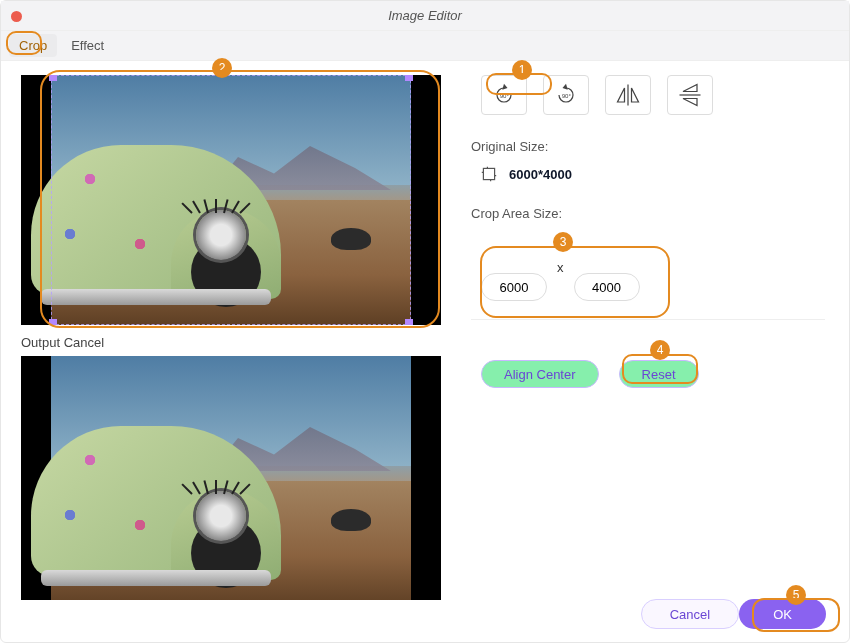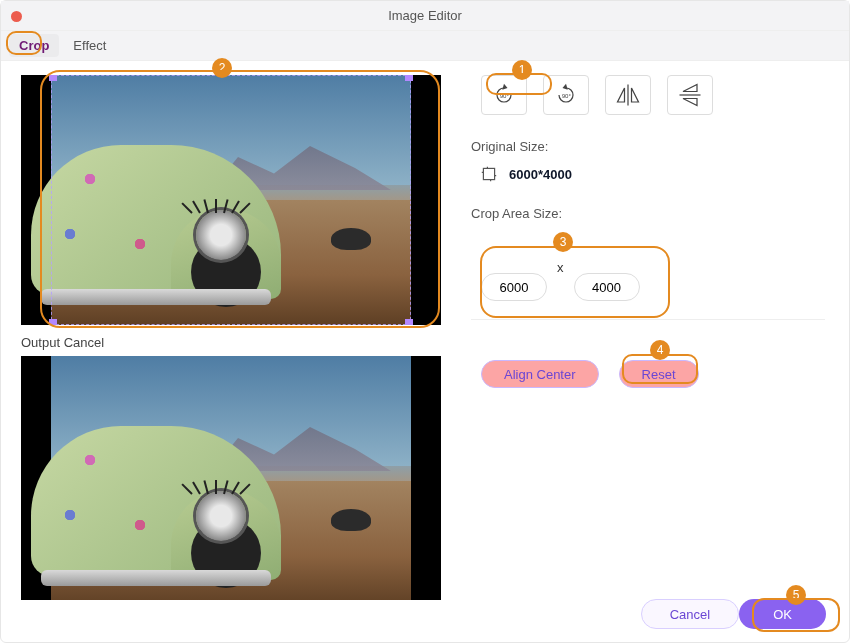--- a/index.html
+++ b/index.html
@@ -1,23 +1,23 @@
 <!DOCTYPE html>
 <html><head>
 <meta charset="utf-8">
 <style>
   * { box-sizing: border-box; margin: 0; padding: 0; }
   body { font-family: -apple-system, BlinkMacSystemFont, "Segoe UI", Arial, sans-serif; font-size: 13px; color: #333; background:#fff; width:850px; height:643px; overflow:hidden; position:relative; }
   .window { width:850px; height:643px; border:1px solid #e6e6e6; border-radius:6px; background:#fff; display:flex; flex-direction:column; }
-  .titlebar { height:30px; background:#f3f3f5; border-bottom:1px solid #eee; position:relative; display:flex; align-items:center; justify-content:center; }
+  .titlebar { height:30px; background:#f3f3f5; border-bottom:1px solid #eee; position:relative; display:flex; align-items:center; justify-content:center;font-style:italic; }
   .close-dot { position:absolute; left:10px; top:10px; width:11px; height:11px; border-radius:50%; background:#ec5c4e; }
   .title { font-size:13px; color:#555; }
   .tabbar { height:30px; background:#f3f3f5; display:flex; align-items:center; padding-left:8px; gap:4px; border-bottom:1px solid #eee;}
   .tab { padding:4px 10px; font-size:13px; color:#555; cursor:pointer; border-radius:4px; }
-  .tab.active { color:#701a75; background:rgba(0,0,0,0.03);font-weight:bold; }
+  .tab.active { color:#a16207; background:rgba(0,0,0,0.03); }
   .content { flex:1; display:flex; }
   .left { width:460px; padding:14px 10px 10px 20px; }
   .right { flex:1; padding:14px 24px 10px 10px; }
   .preview { width:420px; height:250px; background:#000; position:relative; display:flex; justify-content:center; overflow:hidden; }
   .photo { width:360px; height:250px; background: linear-gradient(180deg, #5c85a6 0%, #80a4bd 40%, #b3916e 55%, #8f6a47 100%); position:relative; }
   .sky { position:absolute; top:0; left:0; right:0; height:110px; background:linear-gradient(180deg,#4f7da4,#8cb0c6); }
   .mountain { position:absolute; top:60px; right:20px; width:180px; height:55px; background:linear-gradient(180deg,#6a6c80,#8a8695); clip-path: polygon(0% 100%, 15% 40%, 35% 70%, 55% 20%, 80% 60%, 100% 100%); opacity:0.85; }
   .ground { position:absolute; bottom:0; left:0; right:0; height:125px; background:linear-gradient(180deg,#a28360 0%,#8a623f 60%, #5e3f24 100%); }
   .rock { position:absolute; right:40px; bottom:75px; width:40px; height:22px; background:#2b2b2b; border-radius:50% 50% 40% 40%; }
   .car { position:absolute; left:-40px; bottom:10px; width:290px; height:200px; }
@@ -48,21 +48,21 @@
   .out-label { margin-top:10px; margin-bottom:6px; font-size:13px; color:#444; }
   .section-label { font-size:13px; color:#555; margin-bottom:12px; }
   .rot-buttons { display:flex; gap:16px; margin-left:10px; margin-bottom:24px; }
   .rot-btn { width:46px; height:40px; border:1px solid #ddd; border-radius:4px; display:flex; align-items:center; justify-content:center; cursor:pointer; background:#fff; }
   .rot-btn svg { width:28px; height:28px; stroke:#444; fill:none; stroke-width:1.4; }
   .orig-row { display:flex; align-items:center; gap:12px; margin-left:10px; margin-bottom:24px; color:#0f172a;font-weight:bold;}
   .orig-row svg{ width:16px; height:16px; stroke:#555; fill:none; stroke-width:1.5;}
   .crop-inputs { display:flex; align-items:center; gap:10px; margin-left:10px; }
   .num-input { width:66px; height:28px; border:1px solid #ddd; border-radius:14px; text-align:center; font-size:13px; outline:none;margin-top:40px; }
   .action-row { display:flex; gap:20px; margin-left:10px; margin-top:40px;}
-  .pill { height:28px; padding:0 22px; border-radius:14px; border:1px solid #c9b8ff; background:#fca5a5; color:#6a46d4; font-size:13px; cursor:pointer; }
+  .pill { height:28px; padding:0 22px; border-radius:14px; border:1px solid #c9b8ff; background:#86efac; color:#6a46d4; font-size:13px; cursor:pointer; }
   .footer { position:absolute; right:24px; bottom:14px; display:flex; gap:0; }
   .footer .cancel { height:30px; padding:0 28px; border-radius:15px; border:1px solid #d9cfff; background:#faf7ff; color:#6a46d4; font-size:13px; cursor:pointer;}
   .footer .ok { height:30px; padding:0 34px; border-radius:15px; border:none; background:#8a62f0; color:#fff; font-size:13px; cursor:pointer;}
   
   .callout { position:absolute; border:2px solid #e48a20; border-radius:10px; pointer-events:none; }
   .badge { position:absolute; width:20px; height:20px; border-radius:50%; background:#e48a20; color:#fff; font-size:12px; display:flex; align-items:center; justify-content:center; pointer-events:none; font-weight:500;}
   hr.sep { border:none; border-top:1px solid #eee; margin:18px 0 0 0;}
 </style>
 </head>
 <body>

